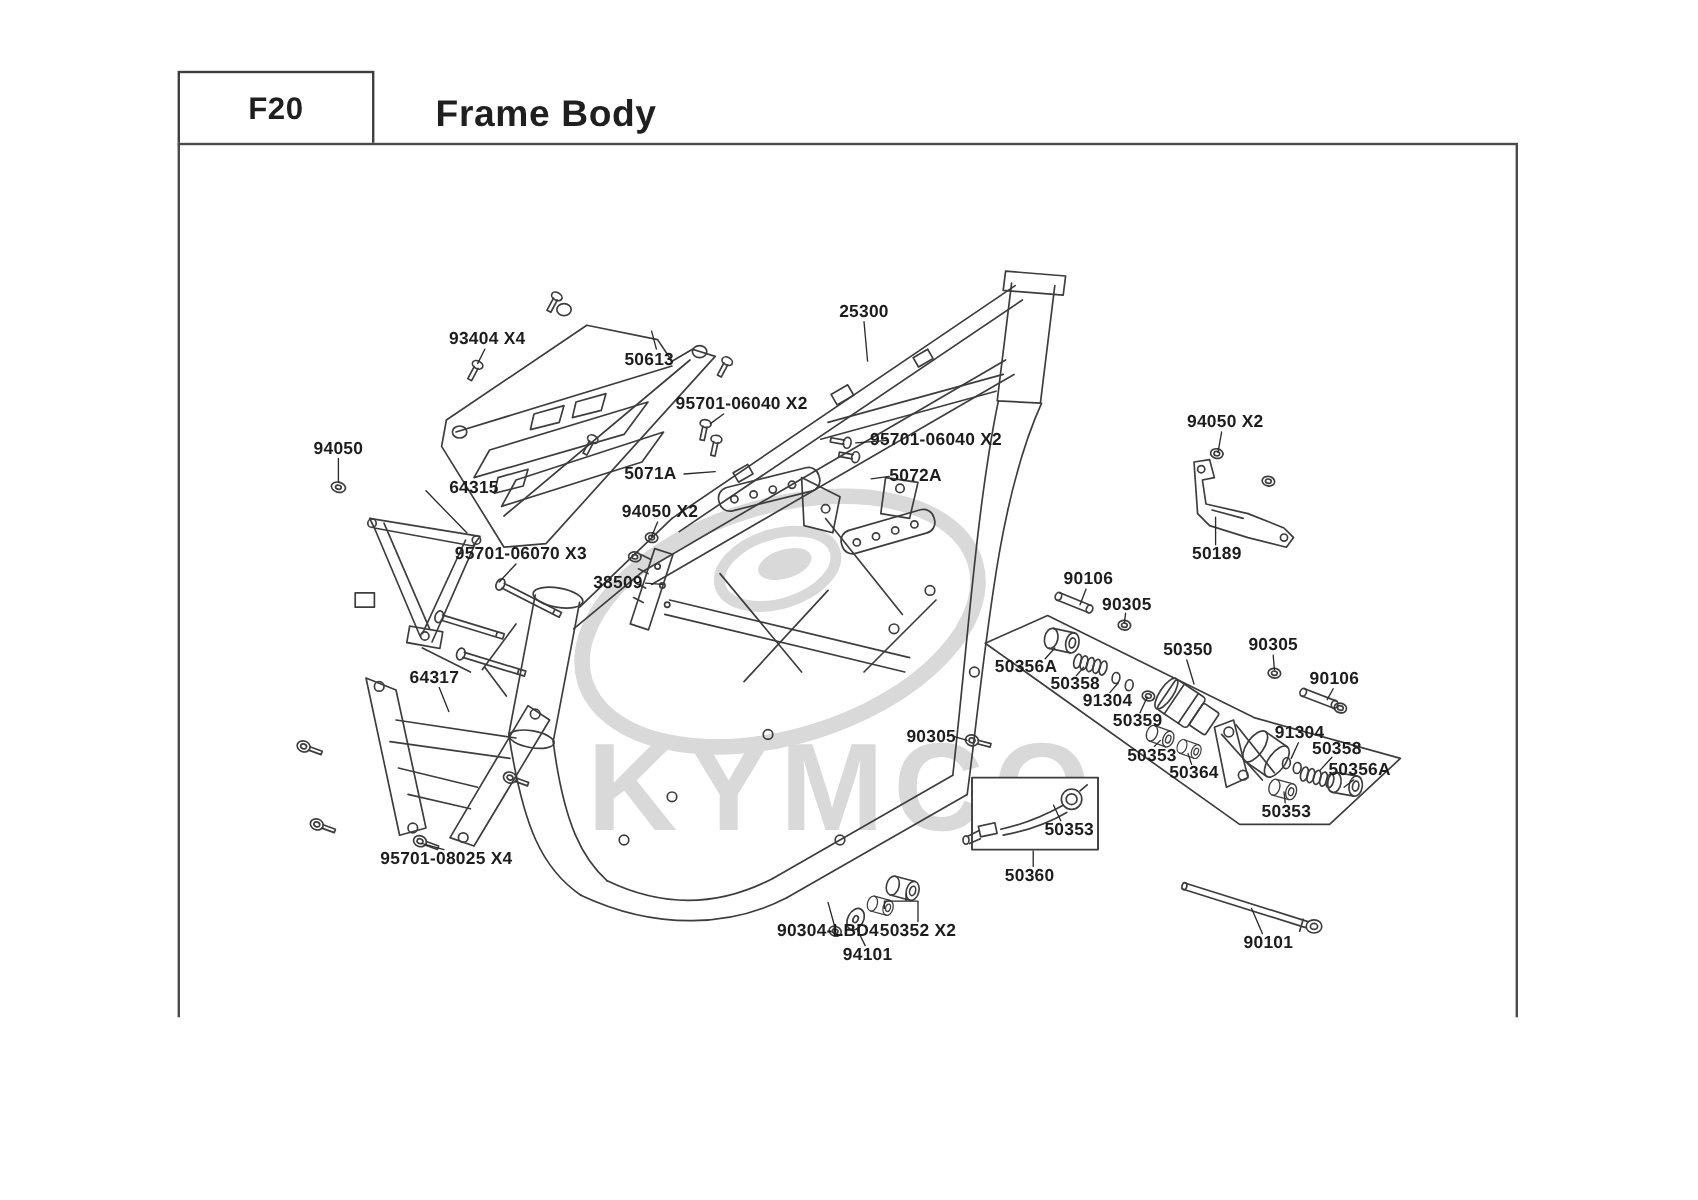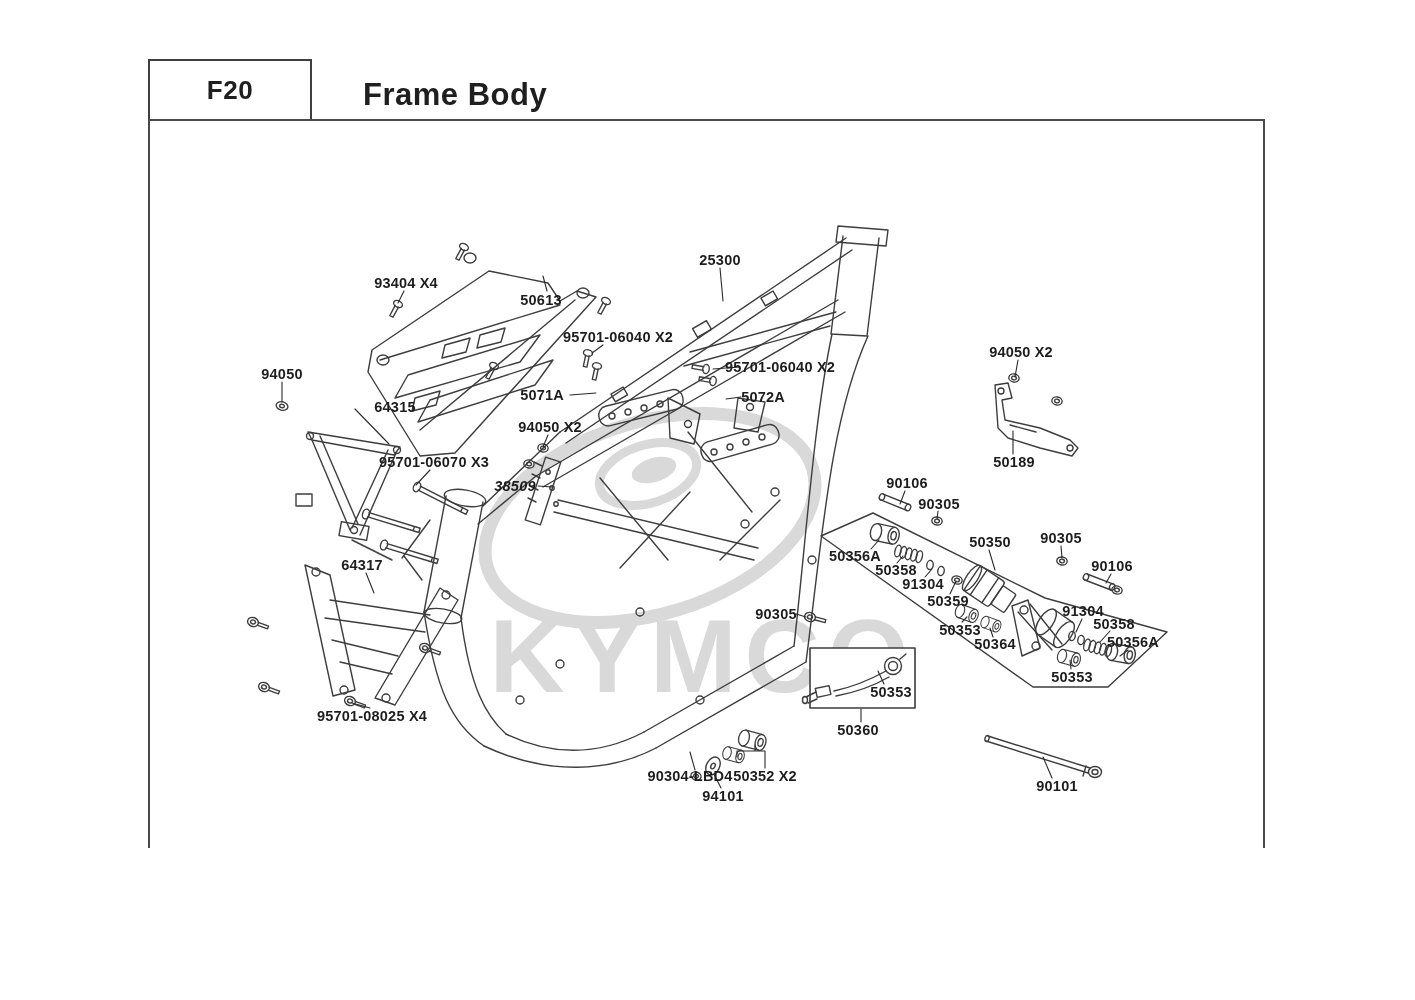--- a/index.html
+++ b/index.html
@@ -293,21 +293,21 @@
       <div class="plabel" style="left: 541px; top: 280px; margin-top: 20px;">50613</div>
       <div class="plabel" style="left: 720px; top: 260px;">25300</div>
       <div class="plabel" style="left: 618px; top: 337px;">95701-06040 X2</div>
       <div class="plabel" style="left: 542px; top: 395px;">5071A</div>
       <div class="plabel" style="left: 780px; top: 367px;">95701-06040 X2</div>
       <div class="plabel" style="left: 763px; top: 397px;">5072A</div>
       <div class="plabel" style="left: 282px; top: 374px;">94050</div>
       <div class="plabel" style="left: 347px; top: 407px; margin-left: 48px;">64315</div>
       <div class="plabel" style="left: 434px; top: 462px;">95701-06070 X3</div>
       <div class="plabel" style="left: 550px; top: 427px;">94050  X2</div>
-      <div class="plabel" style="left: 515px; top: 486px; font-style: italic;">38509</div>
+      <div class="plabel" style="left: 515px; top: 486px;">38509</div>
       <div class="plabel" style="left: 1021px; top: 352px;">94050 X2</div>
       <div class="plabel" style="left: 1014px; top: 462px;">50189</div>
       <div class="plabel" style="left: 362px; top: 565px;">64317</div>
       <div class="plabel" style="left: 372px; top: 716px;">95701-08025 X4</div>
       <div class="plabel" style="left: 907px; top: 483px;">90106</div>
       <div class="plabel" style="left: 939px; top: 504px;">90305</div>
       <div class="plabel" style="left: 990px; top: 542px;">50350</div>
       <div class="plabel" style="left: 1061px; top: 538px;">90305</div>
       <div class="plabel" style="left: 1112px; top: 566px;">90106</div>
       <div class="plabel" style="left: 855px; top: 556px;">50356A</div>

